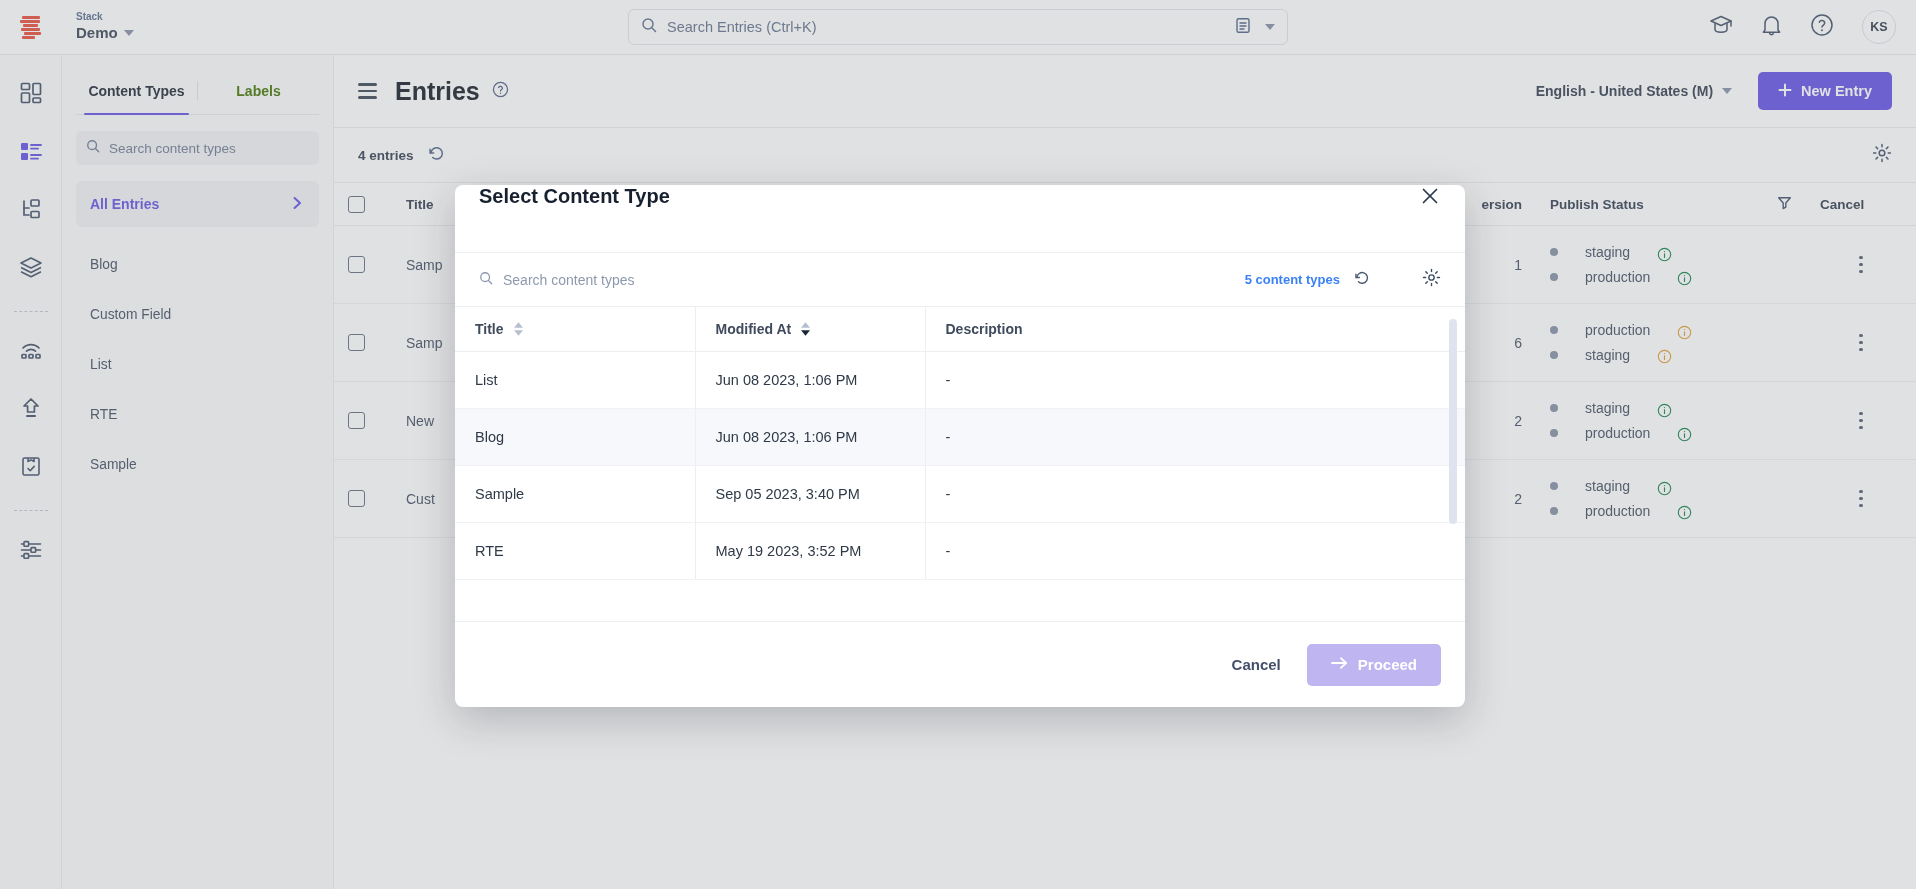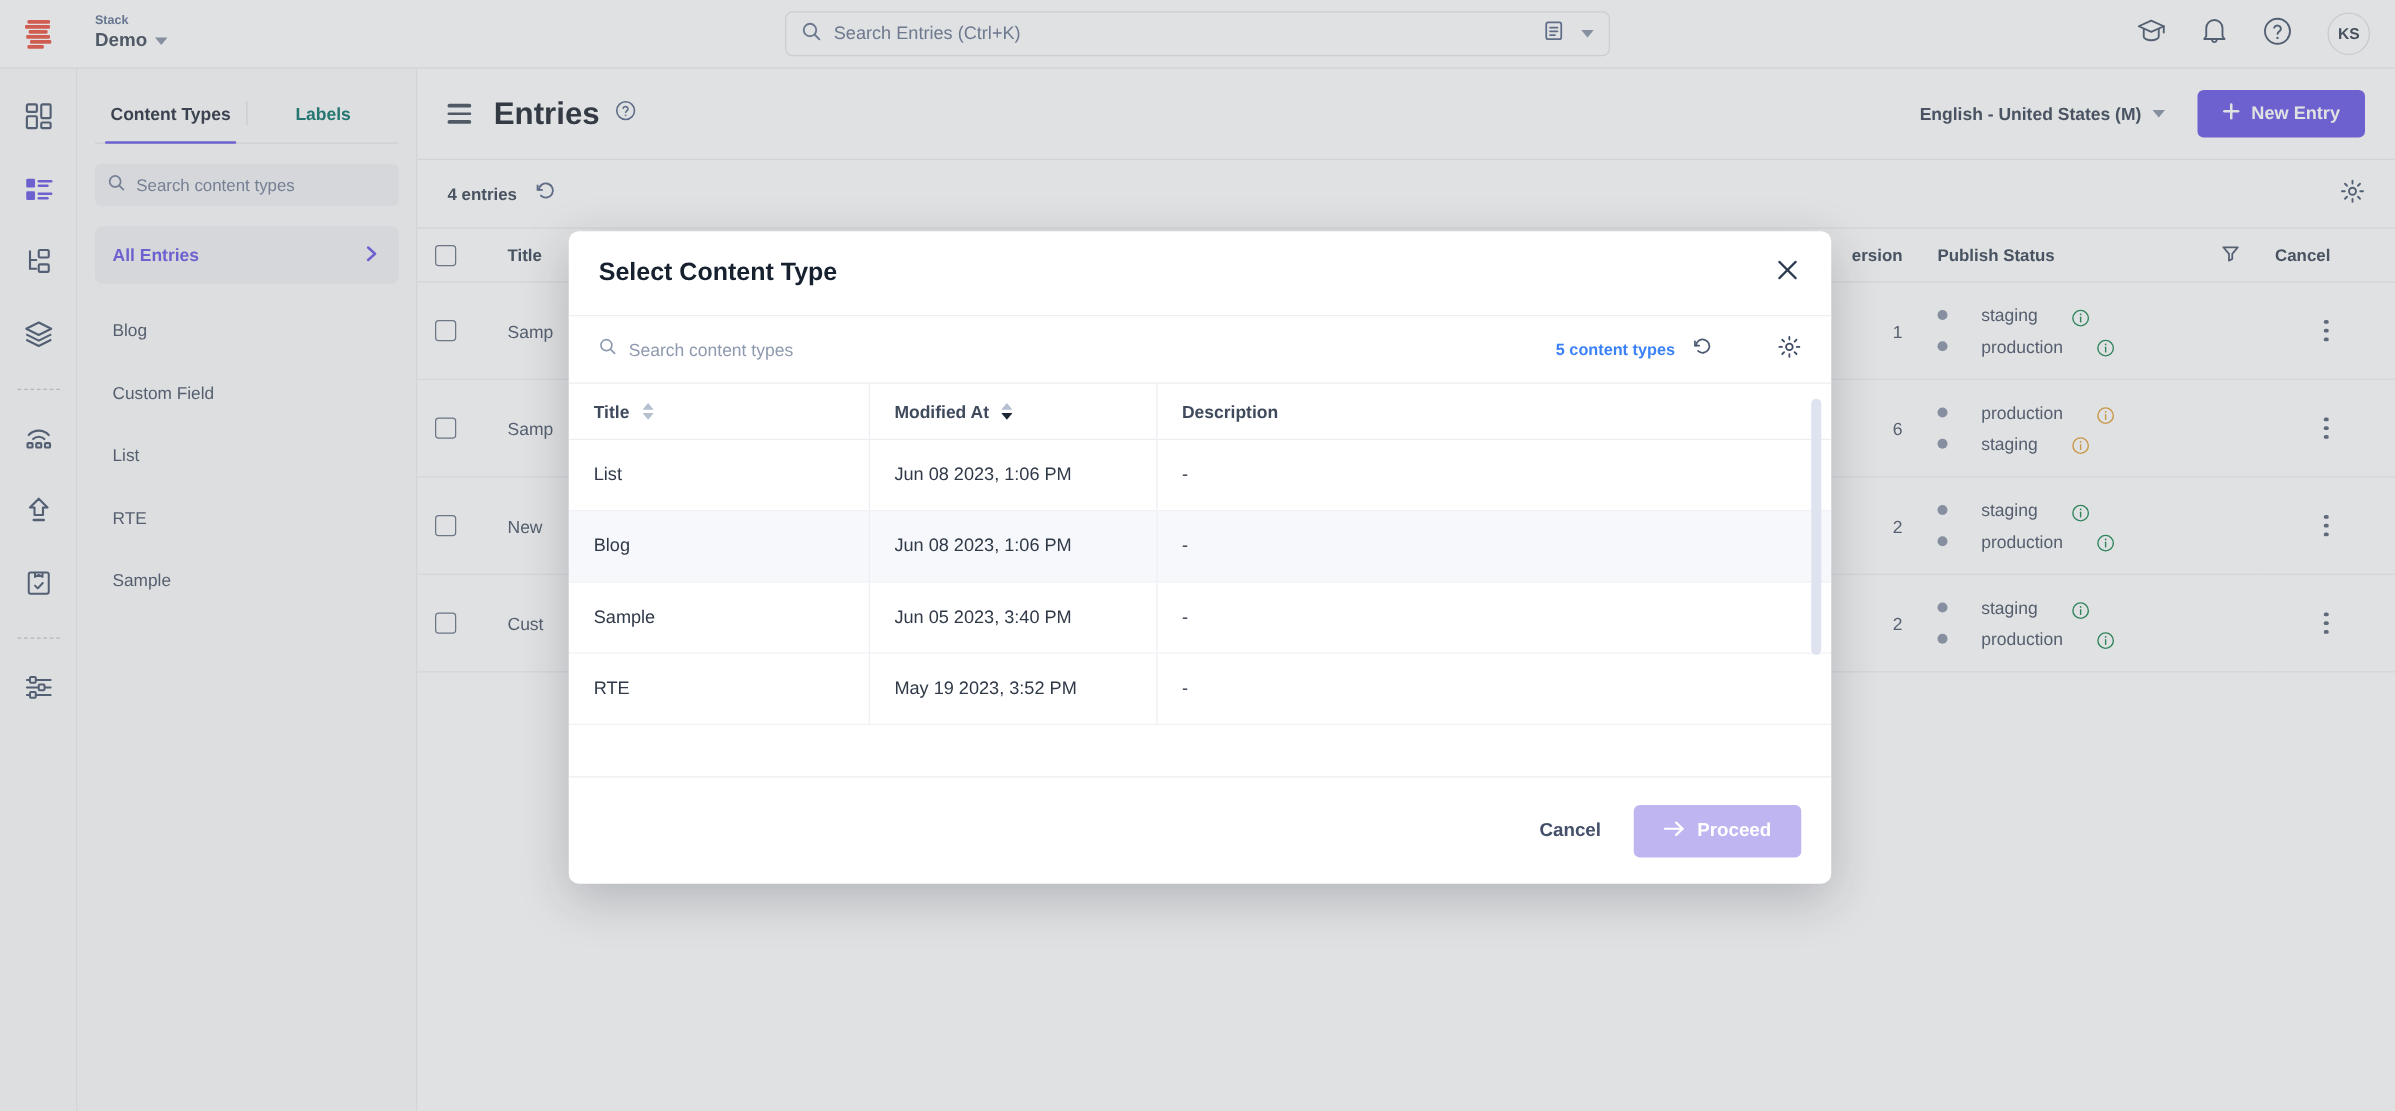--- a/index.html
+++ b/index.html
@@ -67,21 +67,21 @@
   .ct-panel {
     position: absolute; top: 55px; left: 62px; bottom: 0; width: 272px;
     background: #fbfbfc; border-right: 1px solid #ecedf0;
   }
   .ct-tabs {
     display: flex; align-items: stretch; height: 48px; margin: 12px 14px 0;
     border-bottom: 1px solid #e8eaee;
   }
   .ct-tab {
     flex: 1; display: flex; align-items: center; justify-content: center;
-    font-size: 14px; font-weight: 700; color: #0f766e; position: relative;
+    font-size: 14px; font-weight: 700; color: #4d7c0f; position: relative;
   }
   .ct-tab.active { color: #2c3443; }
   .ct-tab.active::after {
     content: ""; position: absolute; left: 8px; right: 8px; bottom: -1px; height: 2.5px;
     background: #6c5ce7; border-radius: 2px;
   }
   .ct-tab-div { width: 1px; background: #e0e3e9; margin: 14px 0; }
   .ct-search {
     margin: 16px 14px 0; height: 34px; border-radius: 5px; background: #f2f3f6;
     display: flex; align-items: center; padding: 0 10px; gap: 9px;
@@ -150,21 +150,21 @@
   
   .overlay { position: absolute; inset: 0; background: rgba(112,117,125,0.22); }
 
   
   .modal {
     position: absolute; left: 455px; top: 185px; width: 1010px; height: 522px;
     background: #fff; border-radius: 8px; box-shadow: 0 12px 40px rgba(20,27,45,0.22);
     display: flex; flex-direction: column; overflow: hidden;
   }
   .modal-head {
-    height: 68px; display: flex; align-items: center; padding: 0 24px;
+    height: 68px; display: flex; padding: 0 24px;
     border-bottom: 1px solid #eceef2;
   }
   .modal-title { font-size: 20px; font-weight: 700; color: #16202e; }
   .modal-close { margin-left: auto; }
   .modal-sub {
     height: 54px; display: flex; align-items: center; padding: 0 24px; gap: 10px;
     border-bottom: 1px solid #eceef2;
   }
   .modal-sub input {
     flex: 1; border: none; outline: none; font-size: 14px; color: #475161;
@@ -723,21 +723,21 @@
             <td class="col-div">Jun 08 2023, 1:06 PM</td>
             <td class="col-div">-</td>
           </tr>
           <tr class="alt">
             <td>Blog</td>
             <td class="col-div">Jun 08 2023, 1:06 PM</td>
             <td class="col-div">-</td>
           </tr>
           <tr>
             <td>Sample</td>
-            <td class="col-div">Jun 05 2023, 3:40 PM</td>
+            <td class="col-div">Sep 05 2023, 3:40 PM</td>
             <td class="col-div">-</td>
           </tr>
           <tr>
             <td>RTE</td>
             <td class="col-div">May 19 2023, 3:52 PM</td>
             <td class="col-div">-</td>
           </tr>
         </tbody>
       </table>
       <div class="scroll-track">

